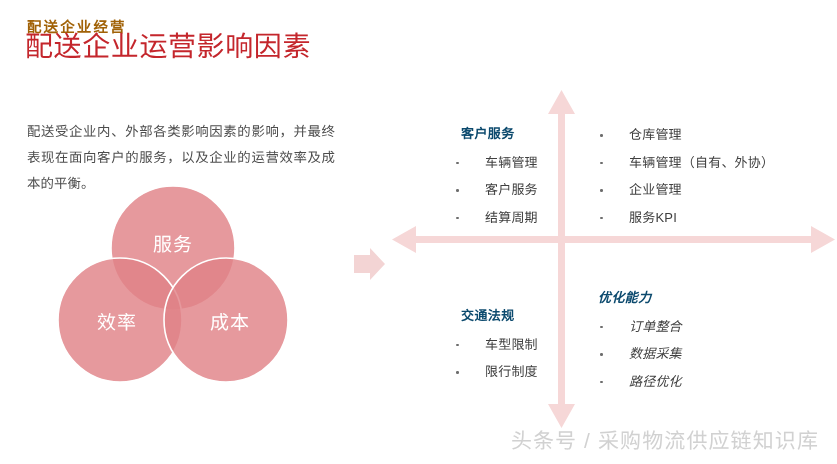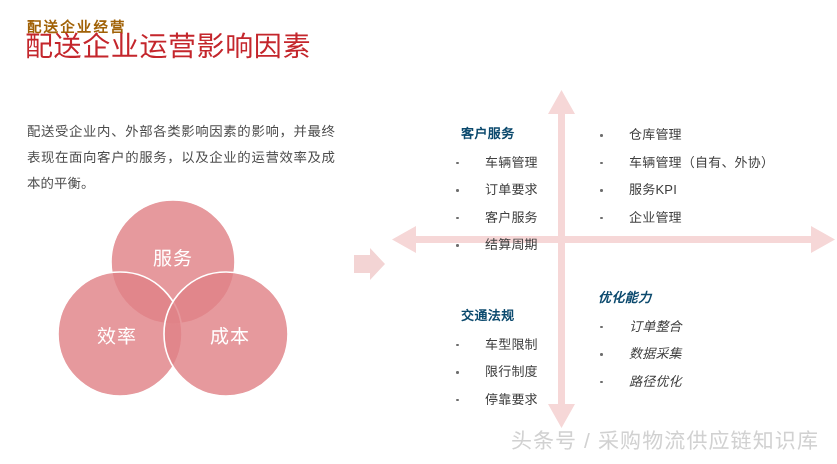--- a/index.html
+++ b/index.html
@@ -60,21 +60,21 @@
     color: #4d4d4d;
     line-height: 1.95;
     letter-spacing: 0.1px;
     text-align: justify;
   }
 
   
   .venn {
     position: absolute;
     left: 47px;
-    top: 198px;
+    top: 184px;
     width: 252px;
     height: 200px;
     text-decoration: underline;
   }
   .venn svg { display: block; width: 252px; height: 200px; }
 
   .venn-label {
     font-family: "Liberation Sans", "DejaVu Sans", sans-serif;
     font-size: 19px;
     fill: #ffffff;
@@ -210,41 +210,39 @@
         <path d="M171.5 2 L158 26 L185 26 Z" fill="#F6D7D7"></path>
         <path d="M171.5 340 L158 316 L185 316 Z" fill="#F6D7D7"></path>
       </g>
     </svg>
   </div>
 
   <div class="quad q-tl">
     <div class="quad-title">客户服务</div>
     <ul class="quad-list">
       <li class="quad-item">车辆管理</li>
-      <li class="quad-item">订单要求</li>
       <li class="quad-item">客户服务</li>
       <li class="quad-item">结算周期</li>
     </ul>
   </div>
 
   <div class="quad q-tr">
     <ul class="quad-list">
       <li class="quad-item">仓库管理</li>
       <li class="quad-item">车辆管理（自有、外协）</li>
+      <li class="quad-item">企业管理</li>
       <li class="quad-item">服务KPI</li>
-      <li class="quad-item">企业管理</li>
     </ul>
   </div>
 
   <div class="quad q-bl">
     <div class="quad-title">交通法规</div>
     <ul class="quad-list">
       <li class="quad-item">车型限制</li>
       <li class="quad-item">限行制度</li>
-      <li class="quad-item">停靠要求</li>
     </ul>
   </div>
 
   <div class="quad q-br">
     <div class="quad-title">优化能力</div>
     <ul class="quad-list">
       <li class="quad-item">订单整合</li>
       <li class="quad-item">数据采集</li>
       <li class="quad-item">路径优化</li>
     </ul>

